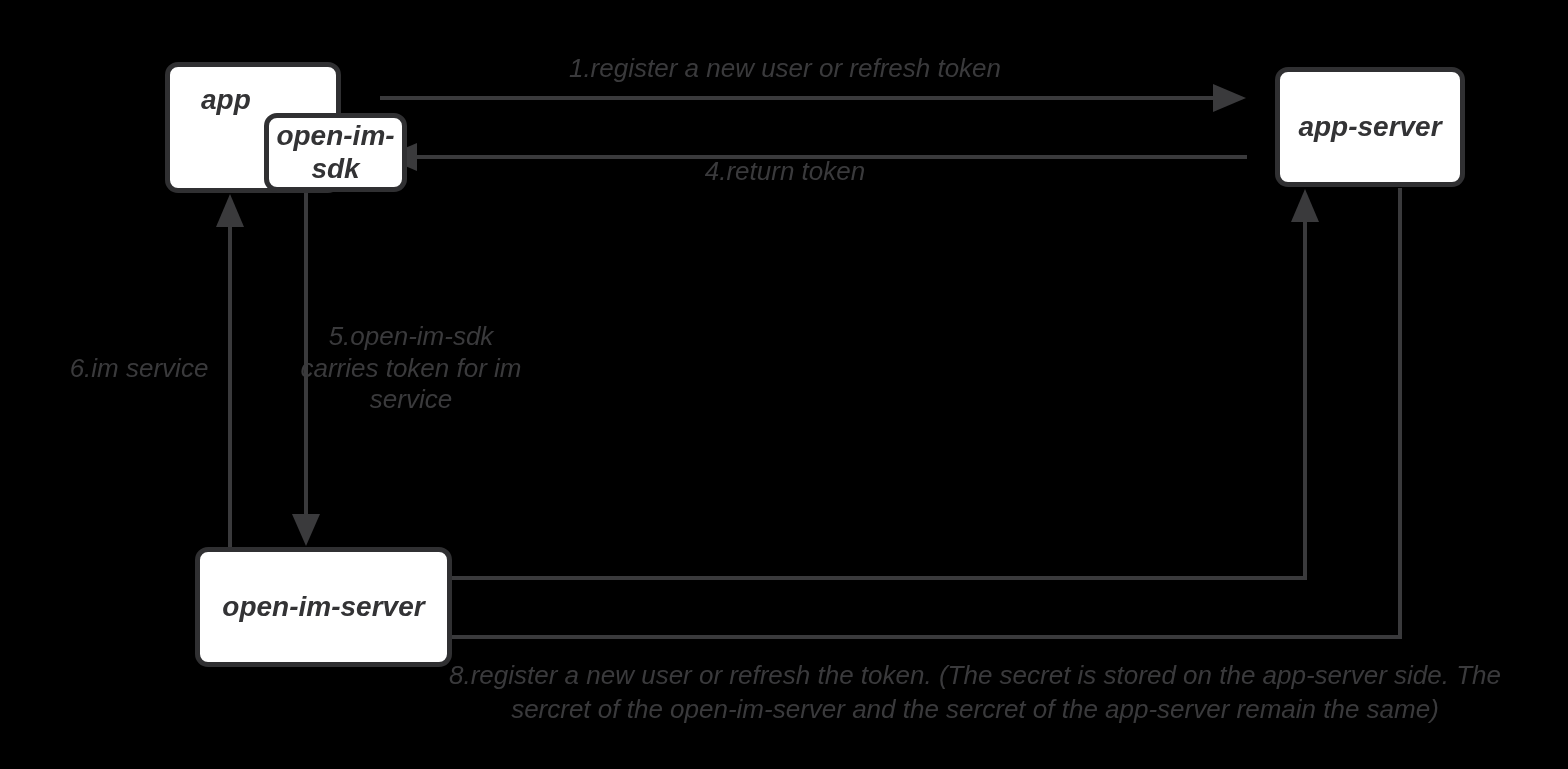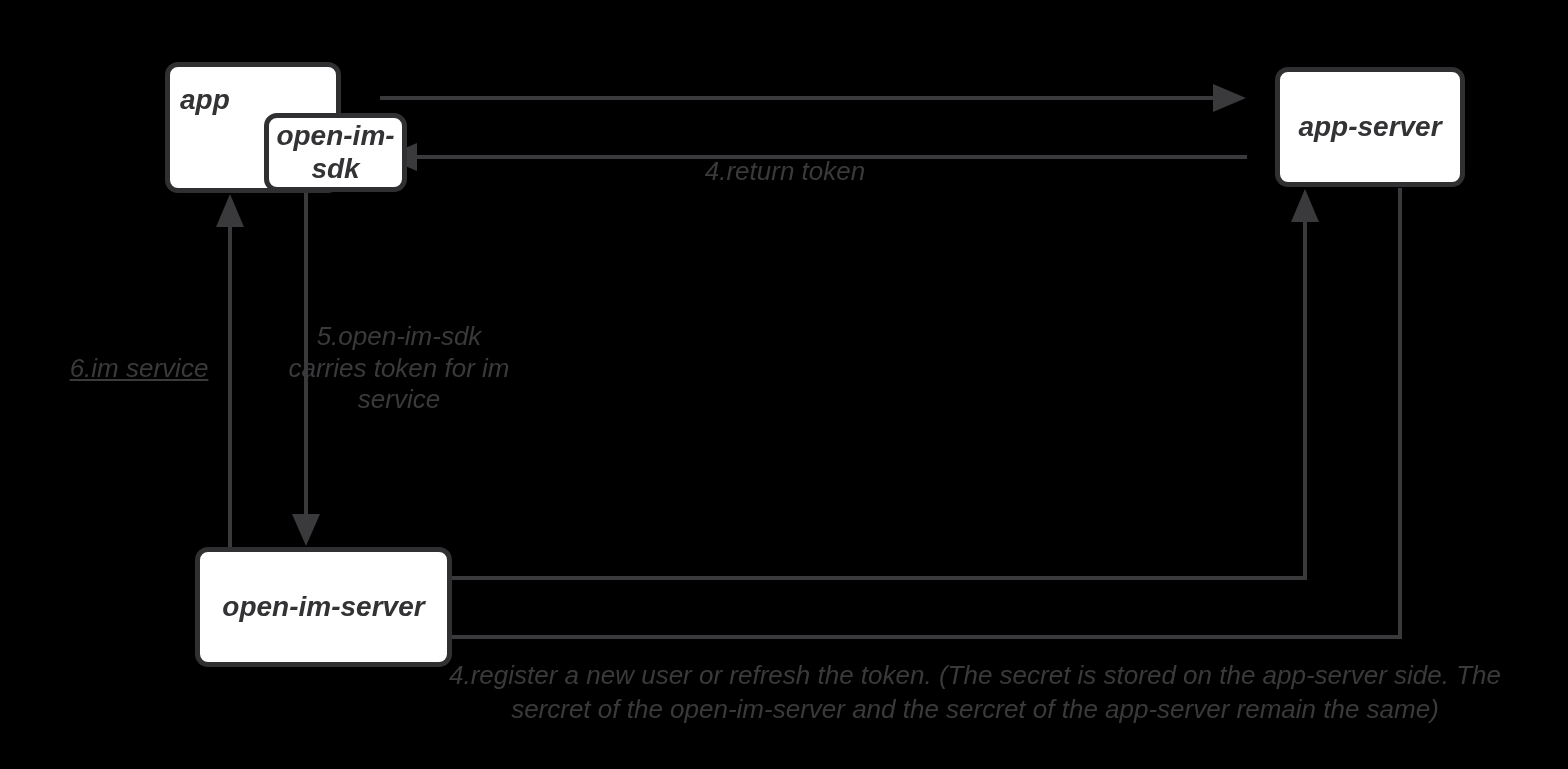--- a/index.html
+++ b/index.html
@@ -33,36 +33,36 @@
     font-style:italic;
     font-weight:bold;
     font-size:28px;
     line-height:1.15;
   }
   .node.centered{
     display:flex;align-items:center;justify-content:center;
     text-align:center;
     margin-left:28px;
   }
-  #node-app{left:165px;top:62px;width:176px;height:131px;padding:17px 0 0 10px;}
+  #node-app{left:165px;top:62px;width:176px;height:131px;padding:17px 0 0 31px;}
   #node-open-im-sdk{left:236px;top:113px;width:143px;height:79px;padding:4px;}
   #node-app-server{left:1247px;top:67px;width:190px;height:120px;}
   #node-open-im-server{left:167px;top:547px;width:257px;height:120px;padding:6px;}
   .edge-label{
     position:absolute;
     color:var(--label_text);
     font-style:italic;
     font-size:26px;
     line-height:1.25;
     text-align:center;
   }
   #edge-label-1{left:535px;top:52px;width:500px;}
   #edge-label-4{left:585px;top:155px;width:400px;}
-  #edge-label-5{left:284px;top:321px;width:230px;line-height:1.22;}
-  #edge-label-6{left:39px;top:352px;width:200px;text-decoration:underline;}
+  #edge-label-5{left:296px;top:321px;width:230px;line-height:1.22;}
+  #edge-label-6{left:39px;top:352px;width:200px;}
   #edge-label-3{left:626px;top:539px;width:400px;}
   #edge-label-2{left:435px;top:658px;width:1080px;line-height:1.32;}
 </style>
 </head>
 <body>
 
 <div class="stage">
 
   <svg class="arrow-layer" viewBox="0 0 1568 769" xmlns="http://www.w3.org/2000/svg">
 
@@ -106,23 +106,24 @@
   </div>
 
   <div class="node centered" id="node-app-server">
     <span>app-server</span>
   </div>
 
   <div class="node centered" id="node-open-im-server">
     <span>open-im-server</span>
   </div>
 
+  <div class="edge-label" id="edge-label-1">1.register a new user or refresh token</div>
 
   <div class="edge-label" id="edge-label-4">4.return token</div>
 
   <div class="edge-label" id="edge-label-5">5.open-im-sdk carries token for im service</div>
 
   <div class="edge-label" id="edge-label-6">6.im service</div>
 
 
-  <div class="edge-label" id="edge-label-2">4.register a new user or refresh the token. (The secret is stored on the app-server side. The sercret of the open-im-server and the sercret of the app-server remain the same)</div>
+  <div class="edge-label" id="edge-label-2">8.register a new user or refresh the token. (The secret is stored on the app-server side. The sercret of the open-im-server and the sercret of the app-server remain the same)</div>
 
 </div>
 
 </body></html>

